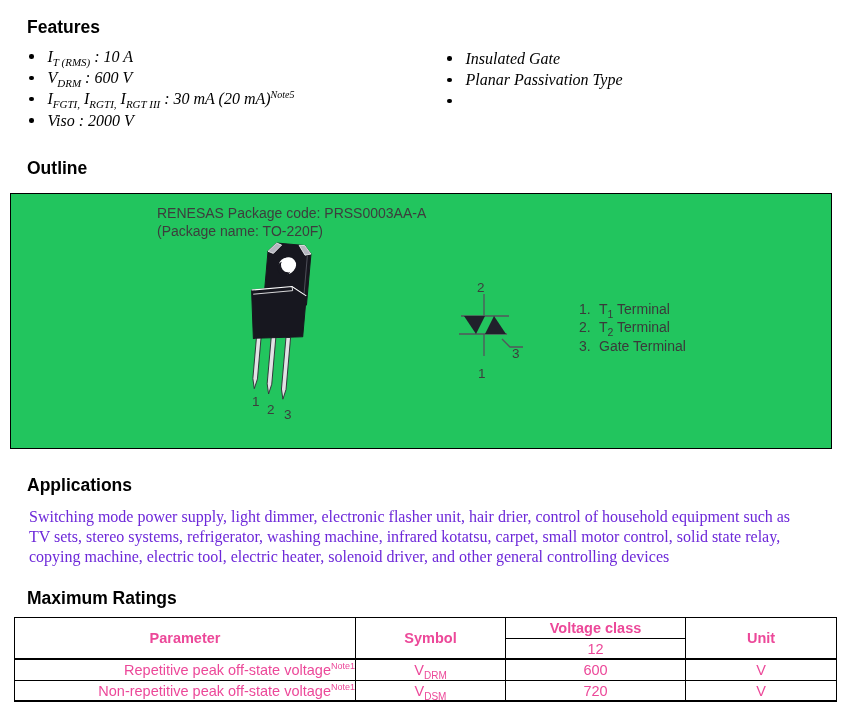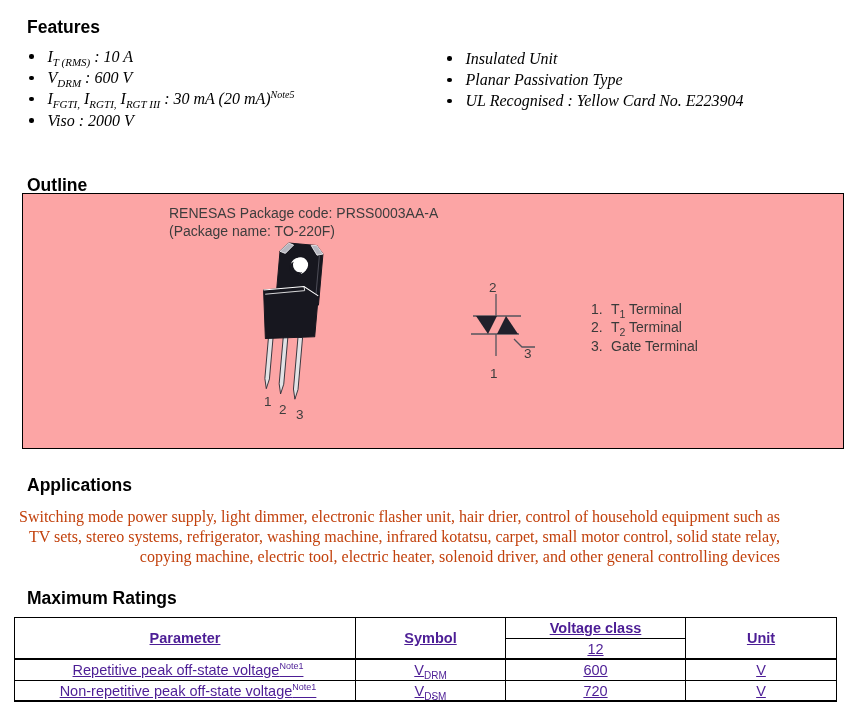--- a/index.html
+++ b/index.html
@@ -10,43 +10,43 @@
 
   
   .sec-heading {
     position: absolute; left: 27px; margin: 0;
     font-family: "Liberation Sans", sans-serif;
     font-size: 17.5px; font-weight: bold; color: #000; line-height: 1;
     white-space: nowrap;
     text-align: center;
   }
   #features-heading   { top: 19px; }
-  #outline-heading    { top: 160px; margin-top: 17px; }
+  #outline-heading    { top: 160px; }
   #applications-heading { top: 477px; }
   #maxratings-heading { top: 590px; }
 
   
   .bullet-list { position: absolute; }
   #features-left  { left: 29px; top: 46px; }
   #features-right { left: 447px; top: 48px; }
   .bullet-item { display: flex; align-items: center; height: 21.3px; white-space: nowrap; font-style: italic; }
   .dot {
     width: 4.5px; height: 4.5px; border-radius: 50%; background: #000;
     margin-right: 14px; flex: 0 0 auto;
   }
   .bullet-text {
     font-family: "Liberation Serif", serif; font-size: 16px; color: #000;
   }
   .bullet-text sub { font-size: 11px; line-height: 0; }
   .bullet-text sup { font-size: 10px; line-height: 0; text-align: center; }
 
   
   .outline-box {
-    position: absolute; left: 22px; top: 193px; width: 820px; height: 254px;
-    border: 1px solid #000; background: #fca5a5;
+    position: absolute; left: 10px; top: 193px; width: 820px; height: 254px;
+    border: 1px solid #000; background: #22c55e;
   }
   .pkg-text {
     position: absolute; left: 146px; top: 10px;
     font-size: 14px; line-height: 18px; color: #3d3d3d; white-space: nowrap;
   }
   .fig-label {
     position: absolute; font-size: 13.5px; color: #3d3d3d; line-height: 14px;
     white-space: nowrap;
   }
   
@@ -62,44 +62,43 @@
   #symbol-svg  { position: absolute; left: 441px; top: 75px; }
 
   .terminal-list { position: absolute; left: 568px; top: 107px; }
   .term-row { display: flex; height: 18.4px; align-items: baseline; white-space: nowrap; }
   .term-num { width: 20px; font-size: 14px; color: #3a3a3a; }
   .term-label { font-size: 14px; color: #3a3a3a; }
   .term-label sub { font-size: 10.5px; line-height: 0; }
 
   
   .app-paragraph {
-    position: absolute; left: 19px; top: 507px;
+    position: absolute; left: 29px; top: 507px;
     font-family: "Liberation Serif", serif; font-size: 16px; line-height: 20px;
-    color: #c2410c;
-    text-align: right;
+    color: #6d28d9;
   }
   .app-line { white-space: nowrap; }
 
   
   .ratings-table {
     position: absolute; left: 14px; top: 617px; width: 822px;
     border-collapse: collapse; table-layout: fixed;
-    font-size: 14.5px; color: #4c1d95; text-decoration: underline;
+    font-size: 14.5px; color: #ec4899;
   }
   .ratings-table th, .ratings-table td {
     border: 1px solid #000; padding: 0; text-align: center; vertical-align: middle;
     font-weight: normal;
   }
   .ratings-table th { font-weight: bold; }
   .ratings-table .hsep { border-bottom: 2px solid #000; }
   .ratings-table .h-row1 th, .ratings-table .h-row1 td { height: 20px; }
   .ratings-table .h-row2 td { height: 19px; }
   .ratings-table tbody tr td { height: 20px; }
   .ratings-table tbody tr:last-child td { height: 19px; border-bottom: 2px solid #000; }
-  .ratings-table td.param { text-align: center; padding-left: 6px; }
+  .ratings-table td.param { text-align: right; padding-left: 6px; }
   .ratings-table td.param sup { font-size: 9px; line-height: 0; }
   .ratings-table td.sym sub { font-size: 10px; line-height: 0; }
 </style>
 </head>
 <body>
 
 <h2 class="sec-heading" id="features-heading">Features</h2>
 
 <div class="bullet-list" id="features-left">
   <div class="bullet-item">
@@ -116,29 +115,28 @@
   </div>
   <div class="bullet-item">
     <span class="dot"></span>
     <span class="bullet-text">Viso : 2000 V</span>
   </div>
 </div>
 
 <div class="bullet-list" id="features-right">
   <div class="bullet-item">
     <span class="dot"></span>
-    <span class="bullet-text">Insulated Unit</span>
+    <span class="bullet-text">Insulated Gate</span>
   </div>
   <div class="bullet-item">
     <span class="dot"></span>
     <span class="bullet-text">Planar Passivation Type</span>
   </div>
   <div class="bullet-item">
     <span class="dot"></span>
-    <span class="bullet-text">UL Recognised : Yellow Card No. E223904</span>
   </div>
 </div>
 
 <h2 class="sec-heading" id="outline-heading">Outline</h2>
 
 <div class="outline-box">
 
   <div class="pkg-text">
     <div>RENESAS Package code: PRSS0003AA-A</div>
     <div>(Package name: TO-220F)</div>

